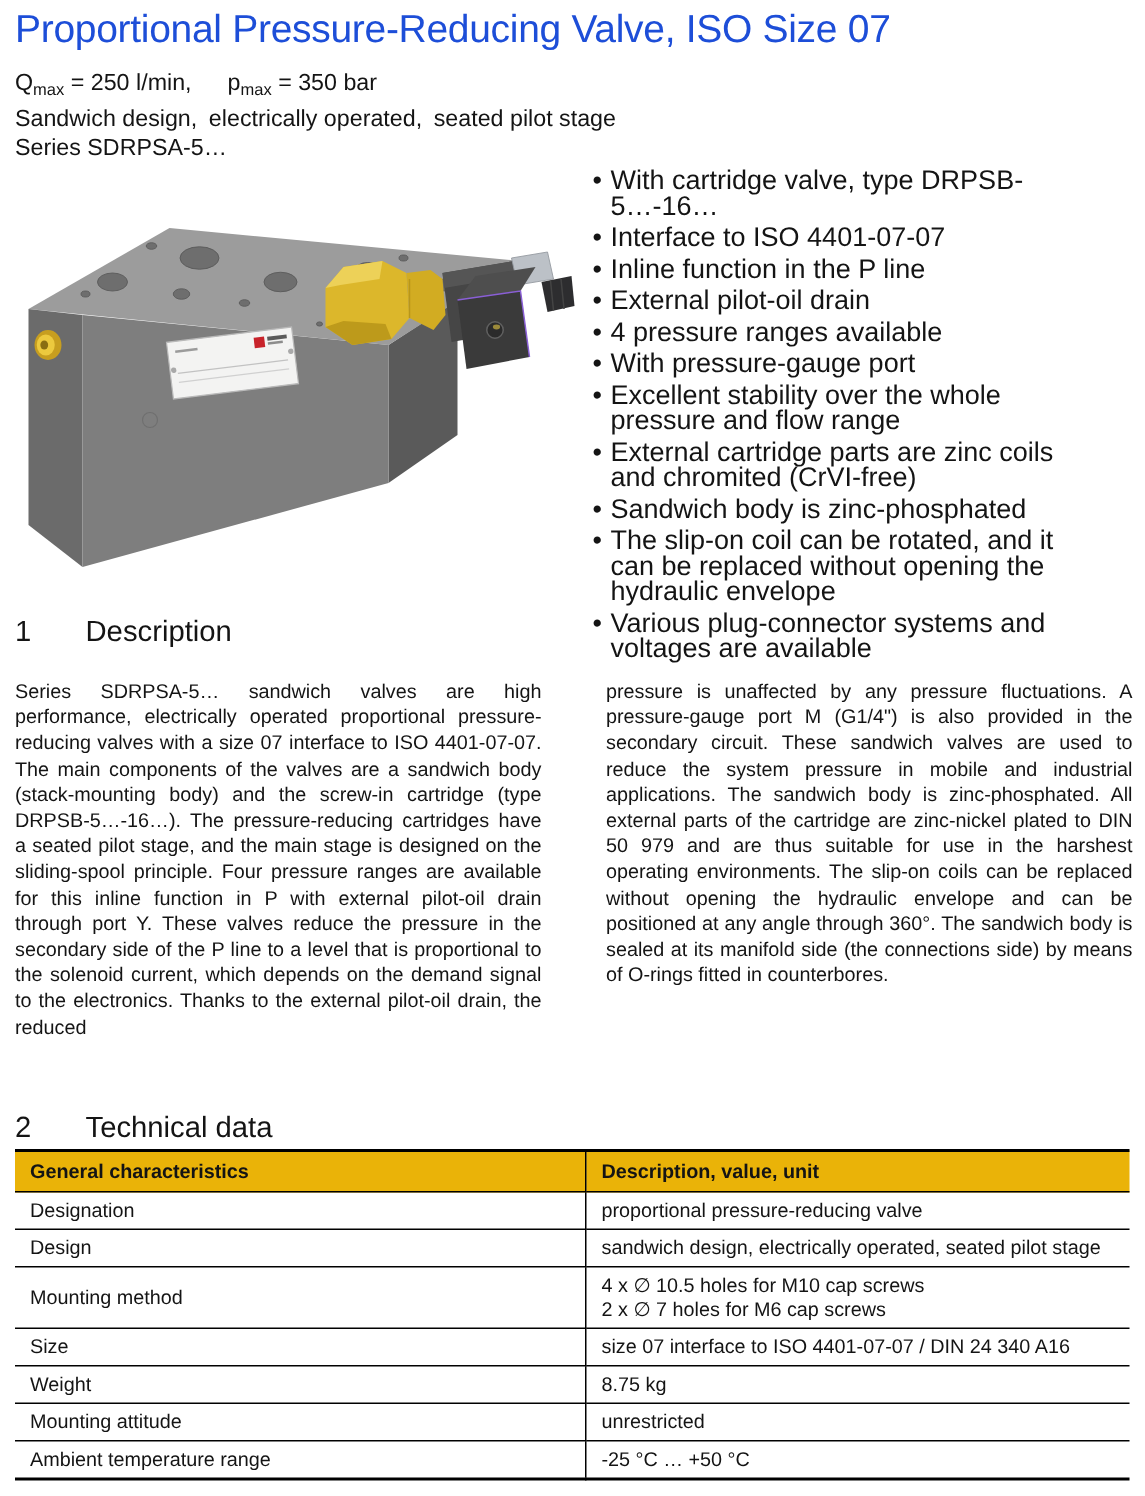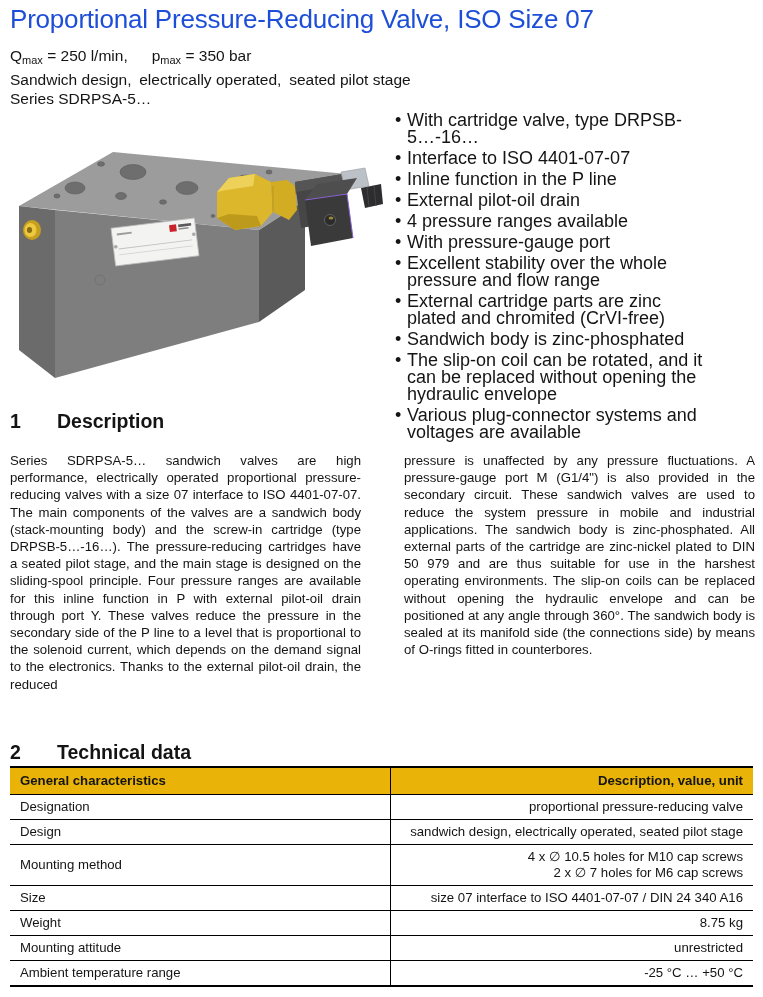--- a/index.html
+++ b/index.html
@@ -15,38 +15,38 @@
   .spec-group{display:inline-block;}
   .spec-gap{display:inline-block;width:24px;}
   .subtitle sub{font-size:11px;vertical-align:-3px;letter-spacing:0;}
   .hero-svg{position:absolute;left:5px;top:130px;}
   .features{
     position:absolute;left:395px;top:112px;width:316px;
     margin:0;padding:0;list-style:none;font-size:18px;line-height:17px;color:#141414;
   }
   .features li{position:relative;padding-left:12px;margin-bottom:4px;}
   .features li::before{content:"\2022";position:absolute;left:0;top:0;}
-  .sec-heading{position:absolute;left:10px;margin:0;font-size:19.5px;font-weight:700;color:#141414;}
+  .sec-heading{position:absolute;left:10px;margin:0;font-size:19.5px;font-weight:400;color:#141414;}
   #sec1{top:410px;}
   #sec2{top:714px;margin-top:27px;}
   .sec-num{display:inline-block;width:47px;}
   .desc-cols{position:absolute;left:10px;top:452px;width:745px;display:flex;gap:43px;}
   .desc-cols p{width:356px;margin:0;font-size:13.2px;line-height:17.2px;text-align:justify;color:#141414;}
   .tech-table{
     position:absolute;left:10px;top:766px;width:743px;
     border-collapse:collapse;border-top:2px solid #000;border-bottom:2.5px solid #000;
     font-size:13.2px;color:#141414;
   }
   .tech-table th,.tech-table td{
     text-align:left;vertical-align:middle;padding:4px 10px;line-height:16px;
     border-bottom:1px solid #000;font-weight:400;
   }
   .tech-table th{background:#eab308;font-weight:700;border-bottom:1.5px solid #000;padding-top:5px;padding-bottom:5px;}
   .tech-table th:first-child,.tech-table td:first-child{width:360px;border-right:1.5px solid #000;}
-  .tech-table td:last-child,.tech-table th:last-child{white-space:pre-line;text-align:right;}
+  .tech-table td:last-child,.tech-table th:last-child{white-space:pre-line;}
 </style>
 </head>
 <body>
 
 <div class="page">
 
   <h1 class="title">Proportional Pressure-Reducing Valve, ISO Size 07</h1>
 
   <div class="subtitle">
     <div>
@@ -121,21 +121,21 @@
   </svg>
 
   <ul class="features">
       <li>With cartridge valve, type DRPSB-5…-16…</li>
       <li>Interface to ISO 4401-07-07</li>
       <li>Inline function in the P line</li>
       <li>External pilot-oil drain</li>
       <li>4 pressure ranges available</li>
       <li>With pressure-gauge port</li>
       <li>Excellent stability over the whole pressure and flow range</li>
-      <li>External cartridge parts are zinc plated and chromited (CrVI-free)</li>
+      <li>External cartridge parts are zinc coils and chromited (CrVI-free)</li>
       <li>Sandwich body is zinc-phosphated</li>
       <li>The slip-on coil can be rotated, and it can be replaced without opening the hydraulic envelope</li>
       <li>Various plug-connector systems and voltages are available</li>
     </ul>
 
   <h2 class="sec-heading" id="sec1"><span class="sec-num">1</span><span>Description</span></h2>
 
   <div class="desc-cols">
     <p>Series SDRPSA-5… sandwich valves are high performance, electrically operated proportional pressure-reducing valves with a size 07 interface to ISO 4401-07-07. The main components of the valves are a sandwich body (stack-mounting body) and the screw-in cartridge (type DRPSB-5…-16…). The pressure-reducing cartridges have a seated pilot stage, and the main stage is designed on the sliding-spool principle. Four pressure ranges are available for this inline function in P with external pilot-oil drain through port Y. These valves reduce the pressure in the secondary side of the P line to a level that is proportional to the solenoid current, which depends on the demand signal to the electronics. Thanks to the external pilot-oil drain, the reduced</p>
     <p>pressure is unaffected by any pressure fluctuations. A pressure-gauge port M (G1/4") is also provided in the secondary circuit. These sandwich valves are used to reduce the system pressure in mobile and industrial applications. The sandwich body is zinc-phosphated. All external parts of the cartridge are zinc-nickel plated to DIN 50 979 and are thus suitable for use in the harshest operating environments. The slip-on coils can be replaced without opening the hydraulic envelope and can be positioned at any angle through 360°. The sandwich body is sealed at its manifold side (the connections side) by means of O-rings fitted in counterbores.</p>

